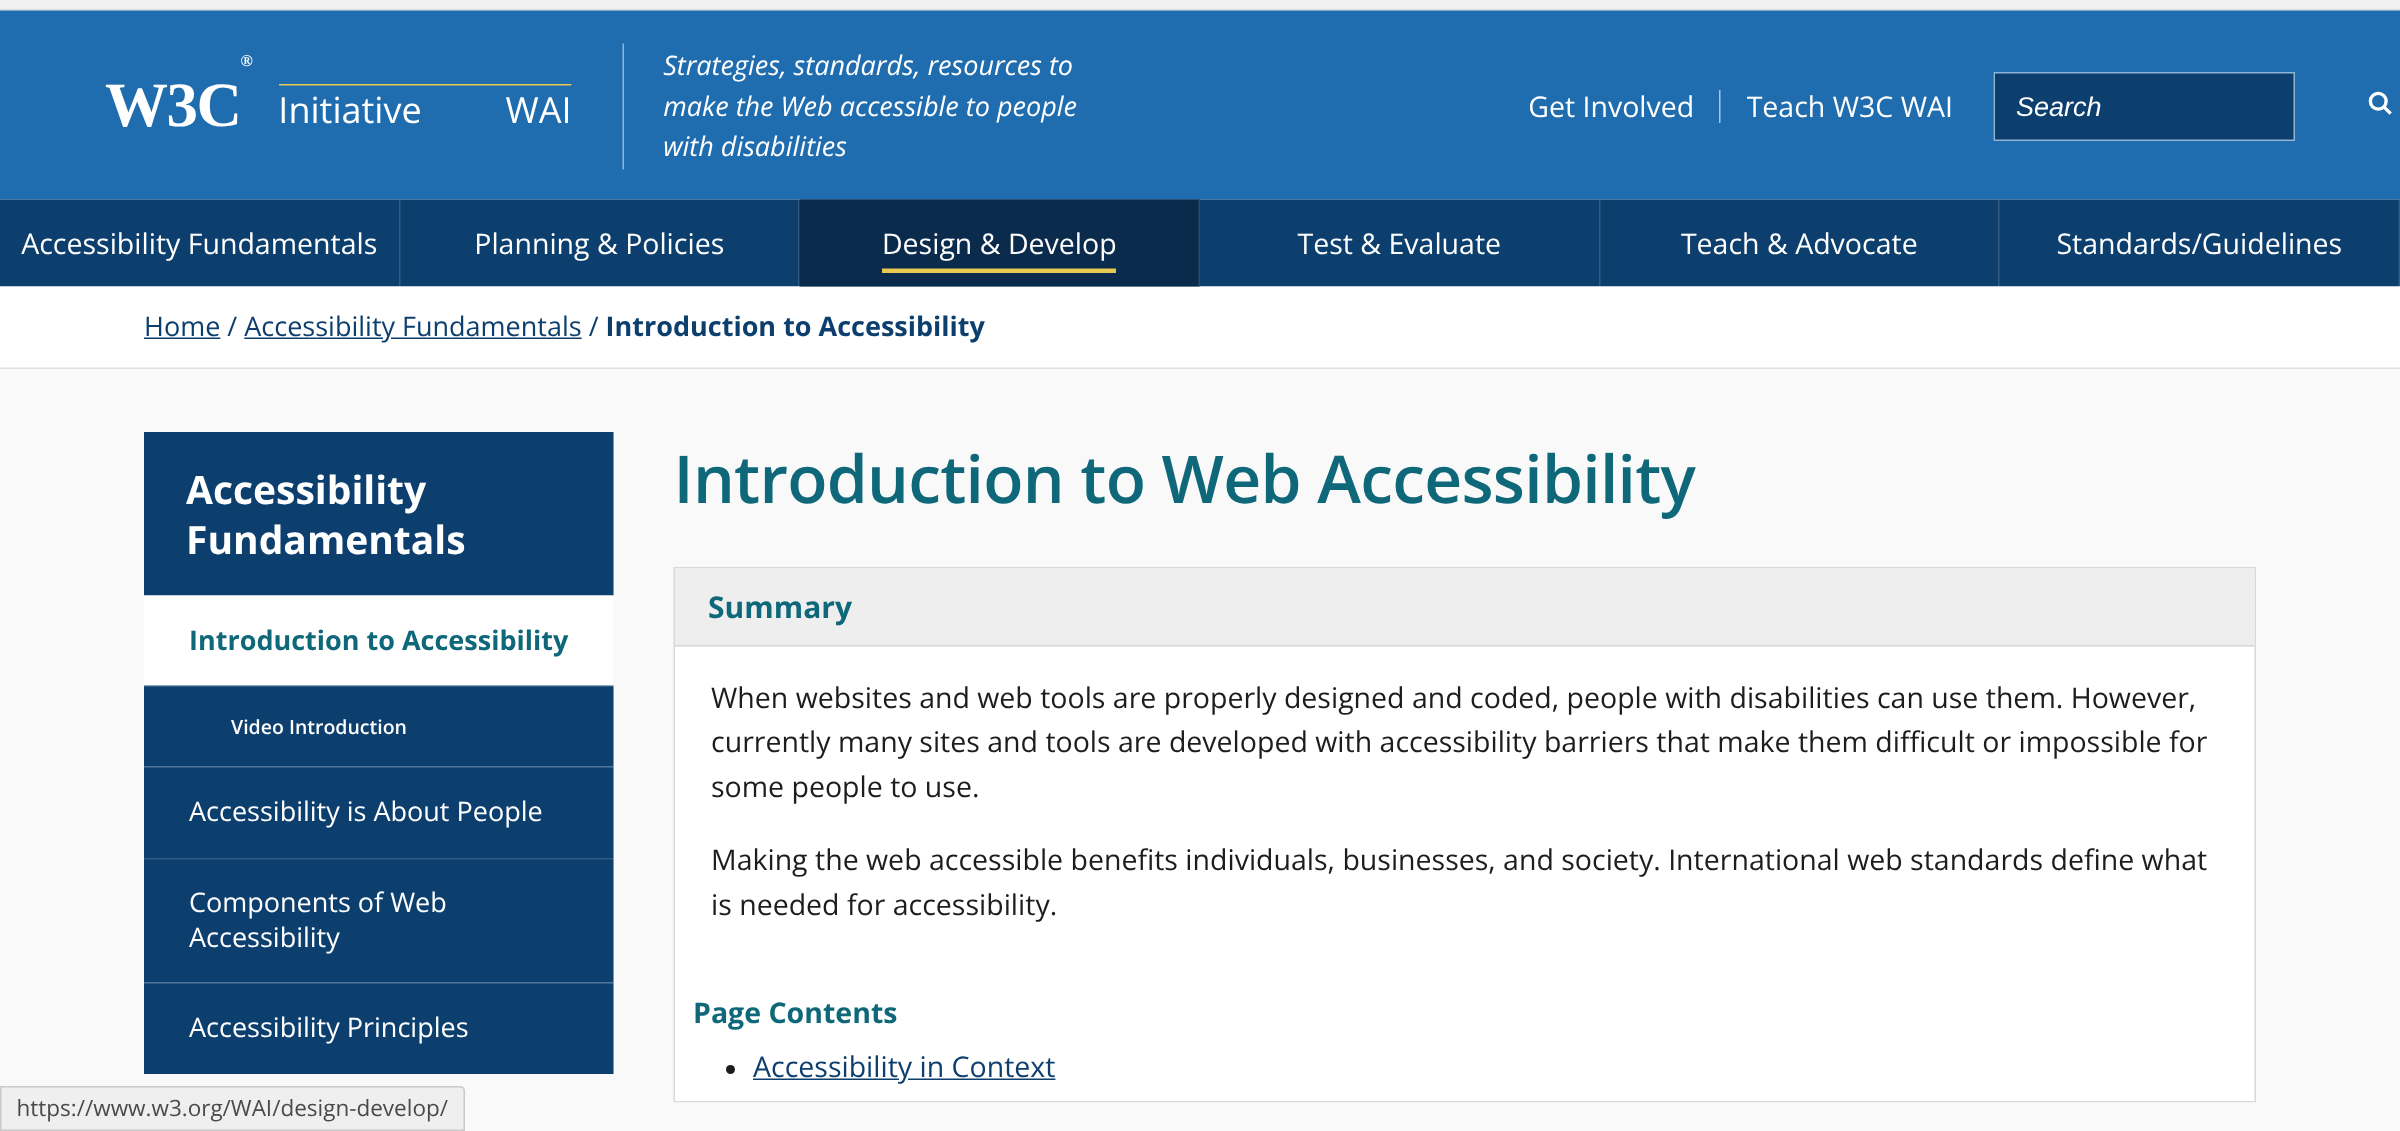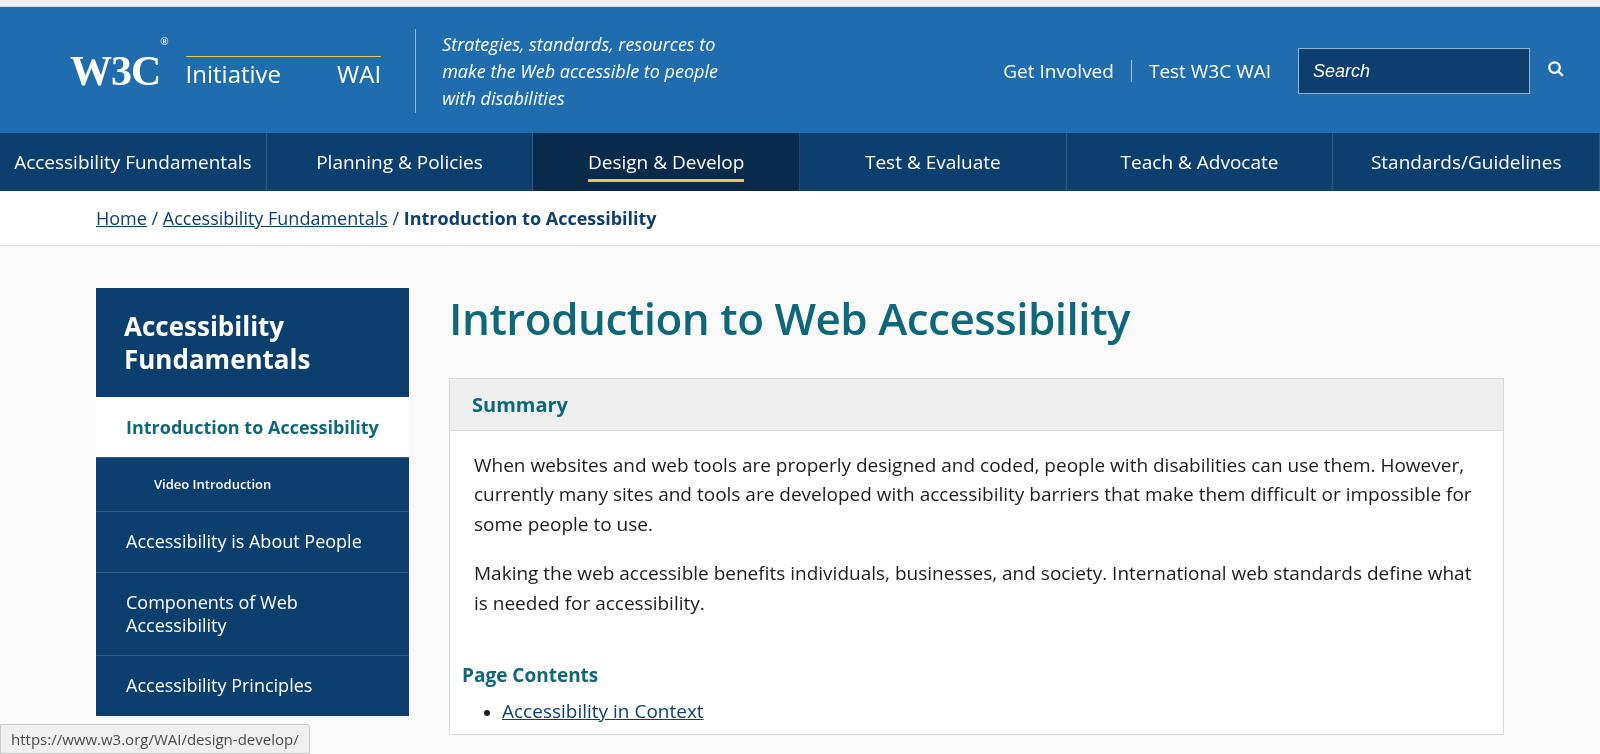--- a/index.html
+++ b/index.html
@@ -78,21 +78,21 @@
   gap: 17px;
   font-size: 19px;
 }
 .header-links a { color: #fff; text-decoration: none; cursor: pointer; }
 .hl-sep { width: 1px; height: 22px; background: rgba(255,255,255,0.6); }
 .search-box {
   background: #0d3f6e;
   border: 1px solid #8fb4d4;
   display: flex;
   align-items: center;
-  width: 232px;
+  width: 201px;
   height: 46px;
   padding: 0 14px;
   margin-left: 10px;
 }
 .search-box input {
   background: transparent;
   border: none;
   color: #fff;
   font-style: italic;
   font-size: 18px;
@@ -240,21 +240,21 @@
         <span>WAI</span>
       </span>
     </div>
   </div>
   <div class="divider-v"></div>
   <div class="tagline">Strategies, standards, resources to make the Web accessible to people with disabilities</div>
   <div class="header-spacer"></div>
   <div class="header-links">
     <a>Get Involved</a>
     <div class="hl-sep"></div>
-    <a>Test W3C WAI</a>
+    <a>Teach W3C WAI</a>
     <div class="search-box">
       <input type="text" placeholder="Search" style="">
       <span class="search-icon">
         <svg width="18" height="18" viewBox="0 0 24 24" fill="none" stroke="currentColor" stroke-width="3">
             <circle cx="10" cy="10" r="7"></circle>
             <line x1="21" y1="21" x2="15" y2="15"></line>
           </svg>
       </span>
     </div>
   </div>

